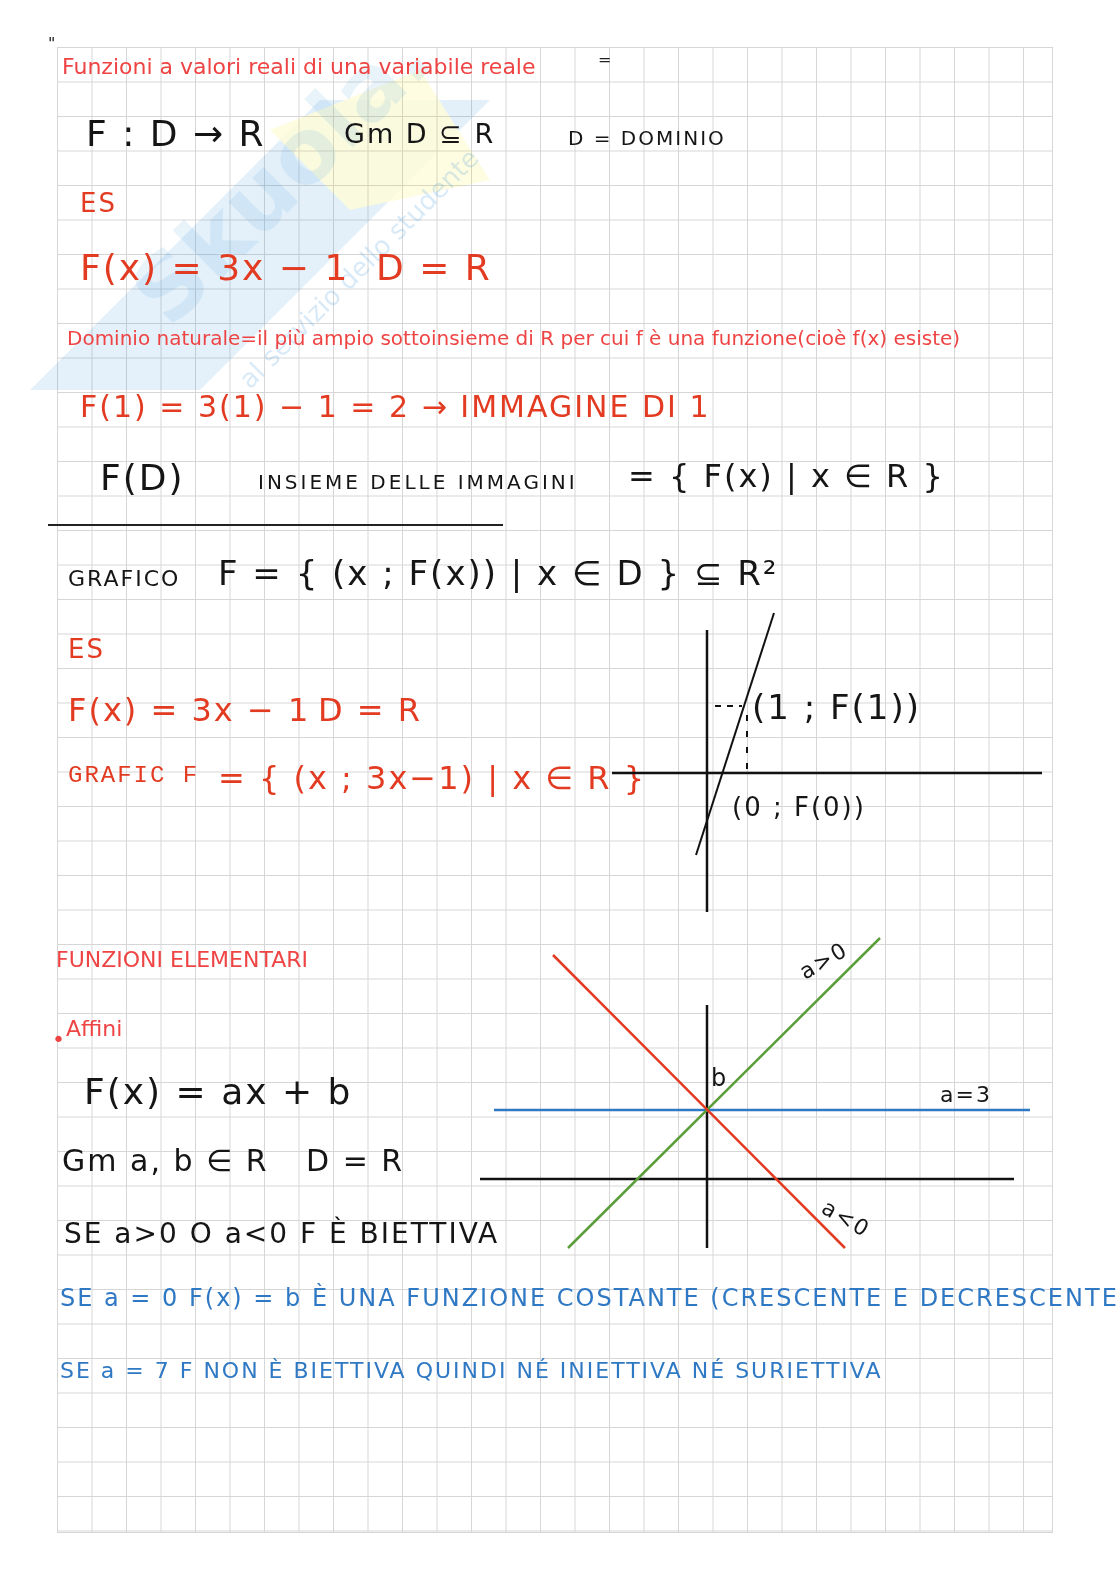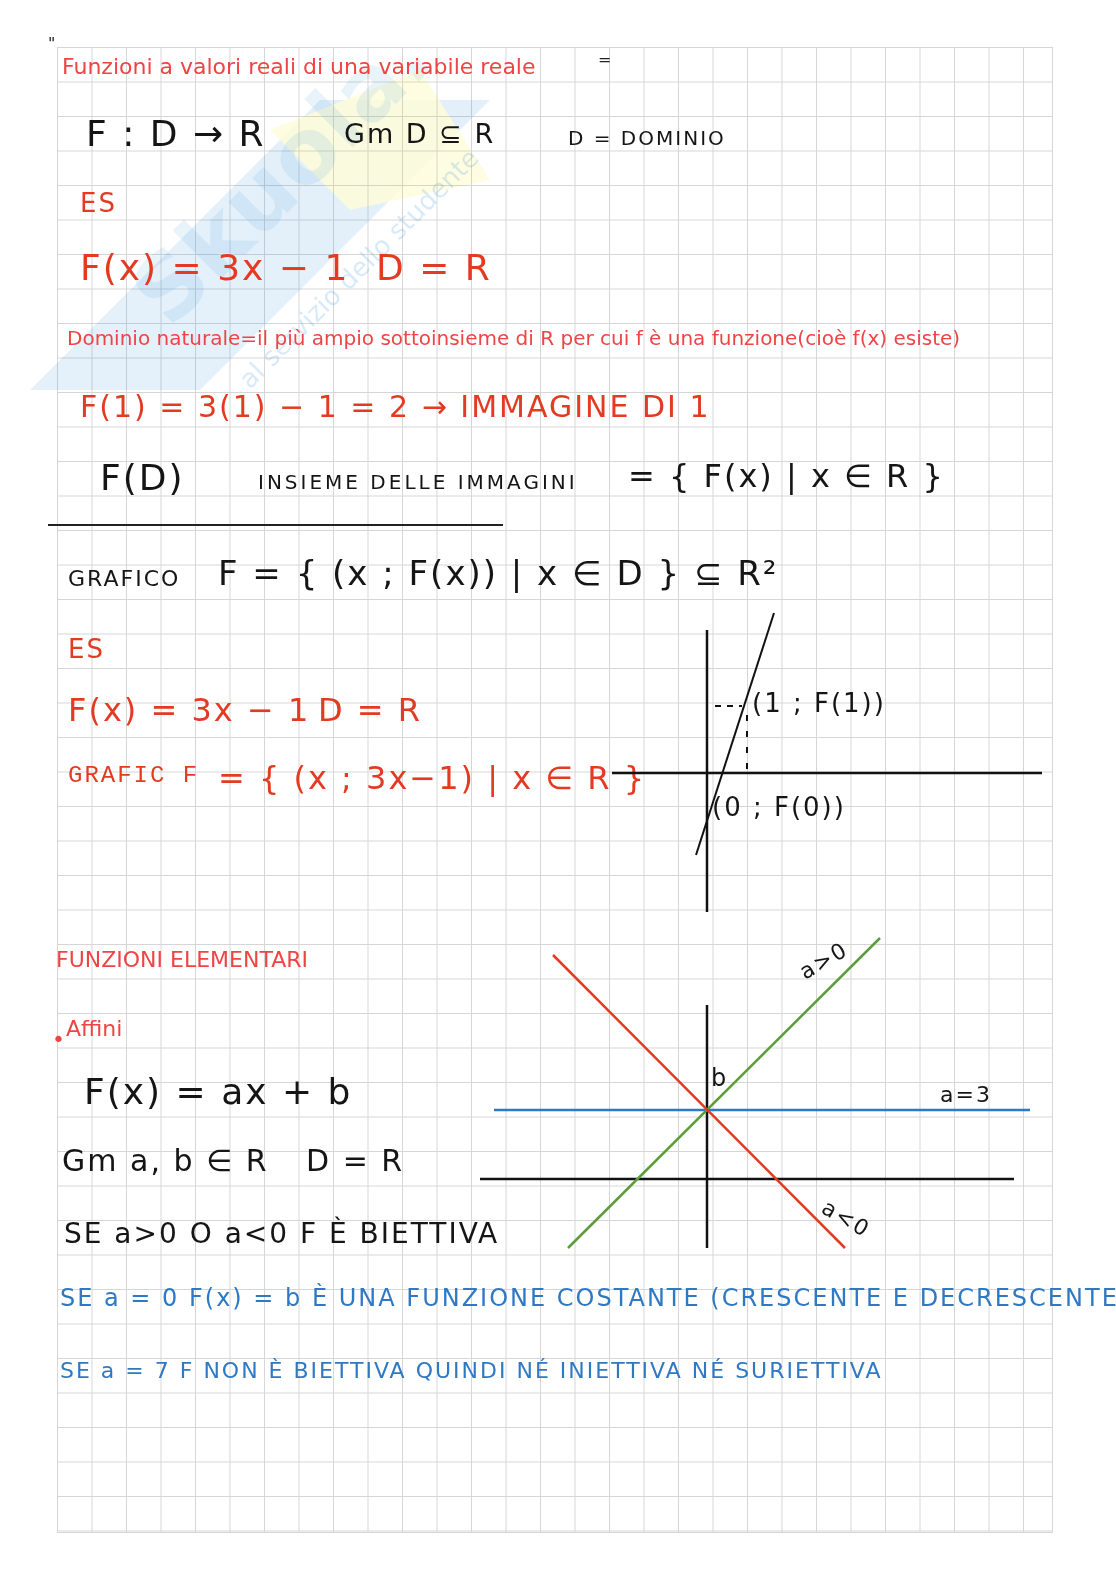--- a/index.html
+++ b/index.html
@@ -80,22 +80,22 @@
 <span class="t hand r" style="left:68px; top:764px; font-size:24px;font-family:Liberation Mono, monospace;">GRAFIC F</span>
 <span class="t hand r" style="left:218px; top:762px; font-size:32px;">= { (x ; 3x−1) | x ∈ R }</span>
 
 <svg class="plot" style="left:600px; top:600px;" width="450" height="320">
   <line x1="107" y1="30" x2="107" y2="312" stroke="#111" stroke-width="2.5"></line>
   <line x1="12" y1="173" x2="442" y2="173" stroke="#111" stroke-width="2.5"></line>
   <line x1="174" y1="13" x2="96" y2="255" stroke="#111" stroke-width="2"></line>
   <line x1="115" y1="106" x2="142" y2="106" stroke="#111" stroke-width="2" stroke-dasharray="6,6"></line>
   <line x1="147" y1="115" x2="147" y2="170" stroke="#111" stroke-width="2" stroke-dasharray="6,10"></line>
 </svg>
-<span class="t hand k" style="left:752px; top:690px; font-size:26px;">(1 ; F(1))</span>
-<span class="t hand k" style="left:712px; top:794px; font-size:26px;">(0 ; F(0))</span>
+<span class="t hand k" style="left:752px; top:690px; font-size:34px;">(1 ; F(1))</span>
+<span class="t hand k" style="left:712px; top:794px; font-size:26px;padding-left:20px;">(0 ; F(0))</span>
 
 <span class="t typed" style="left:56px; top:949px; font-size:22px;">FUNZIONI ELEMENTARI</span>
 <span class="t typed" style="left:52px; top:1040px; font-size:22px; line-height:0;">•</span>
 <span class="t typed" style="left:66px; top:1018px; font-size:22px;">Affini</span>
 <span class="t hand k big" style="left:76px; top:1074px;margin-left:8px;">F(x) = ax + b</span>
 <span class="t hand k" style="left:62px; top:1146px; font-size:30px;">Gm a, b ∈ R</span>
 <span class="t hand k" style="left:306px; top:1146px; font-size:30px;">D = R</span>
 <span class="t hand k" style="left:64px; top:1220px; font-size:28px;">SE a&gt;0 O a&lt;0 F È BIETTIVA</span>
 
 <svg class="plot" style="left:480px; top:930px;" width="570" height="330">

